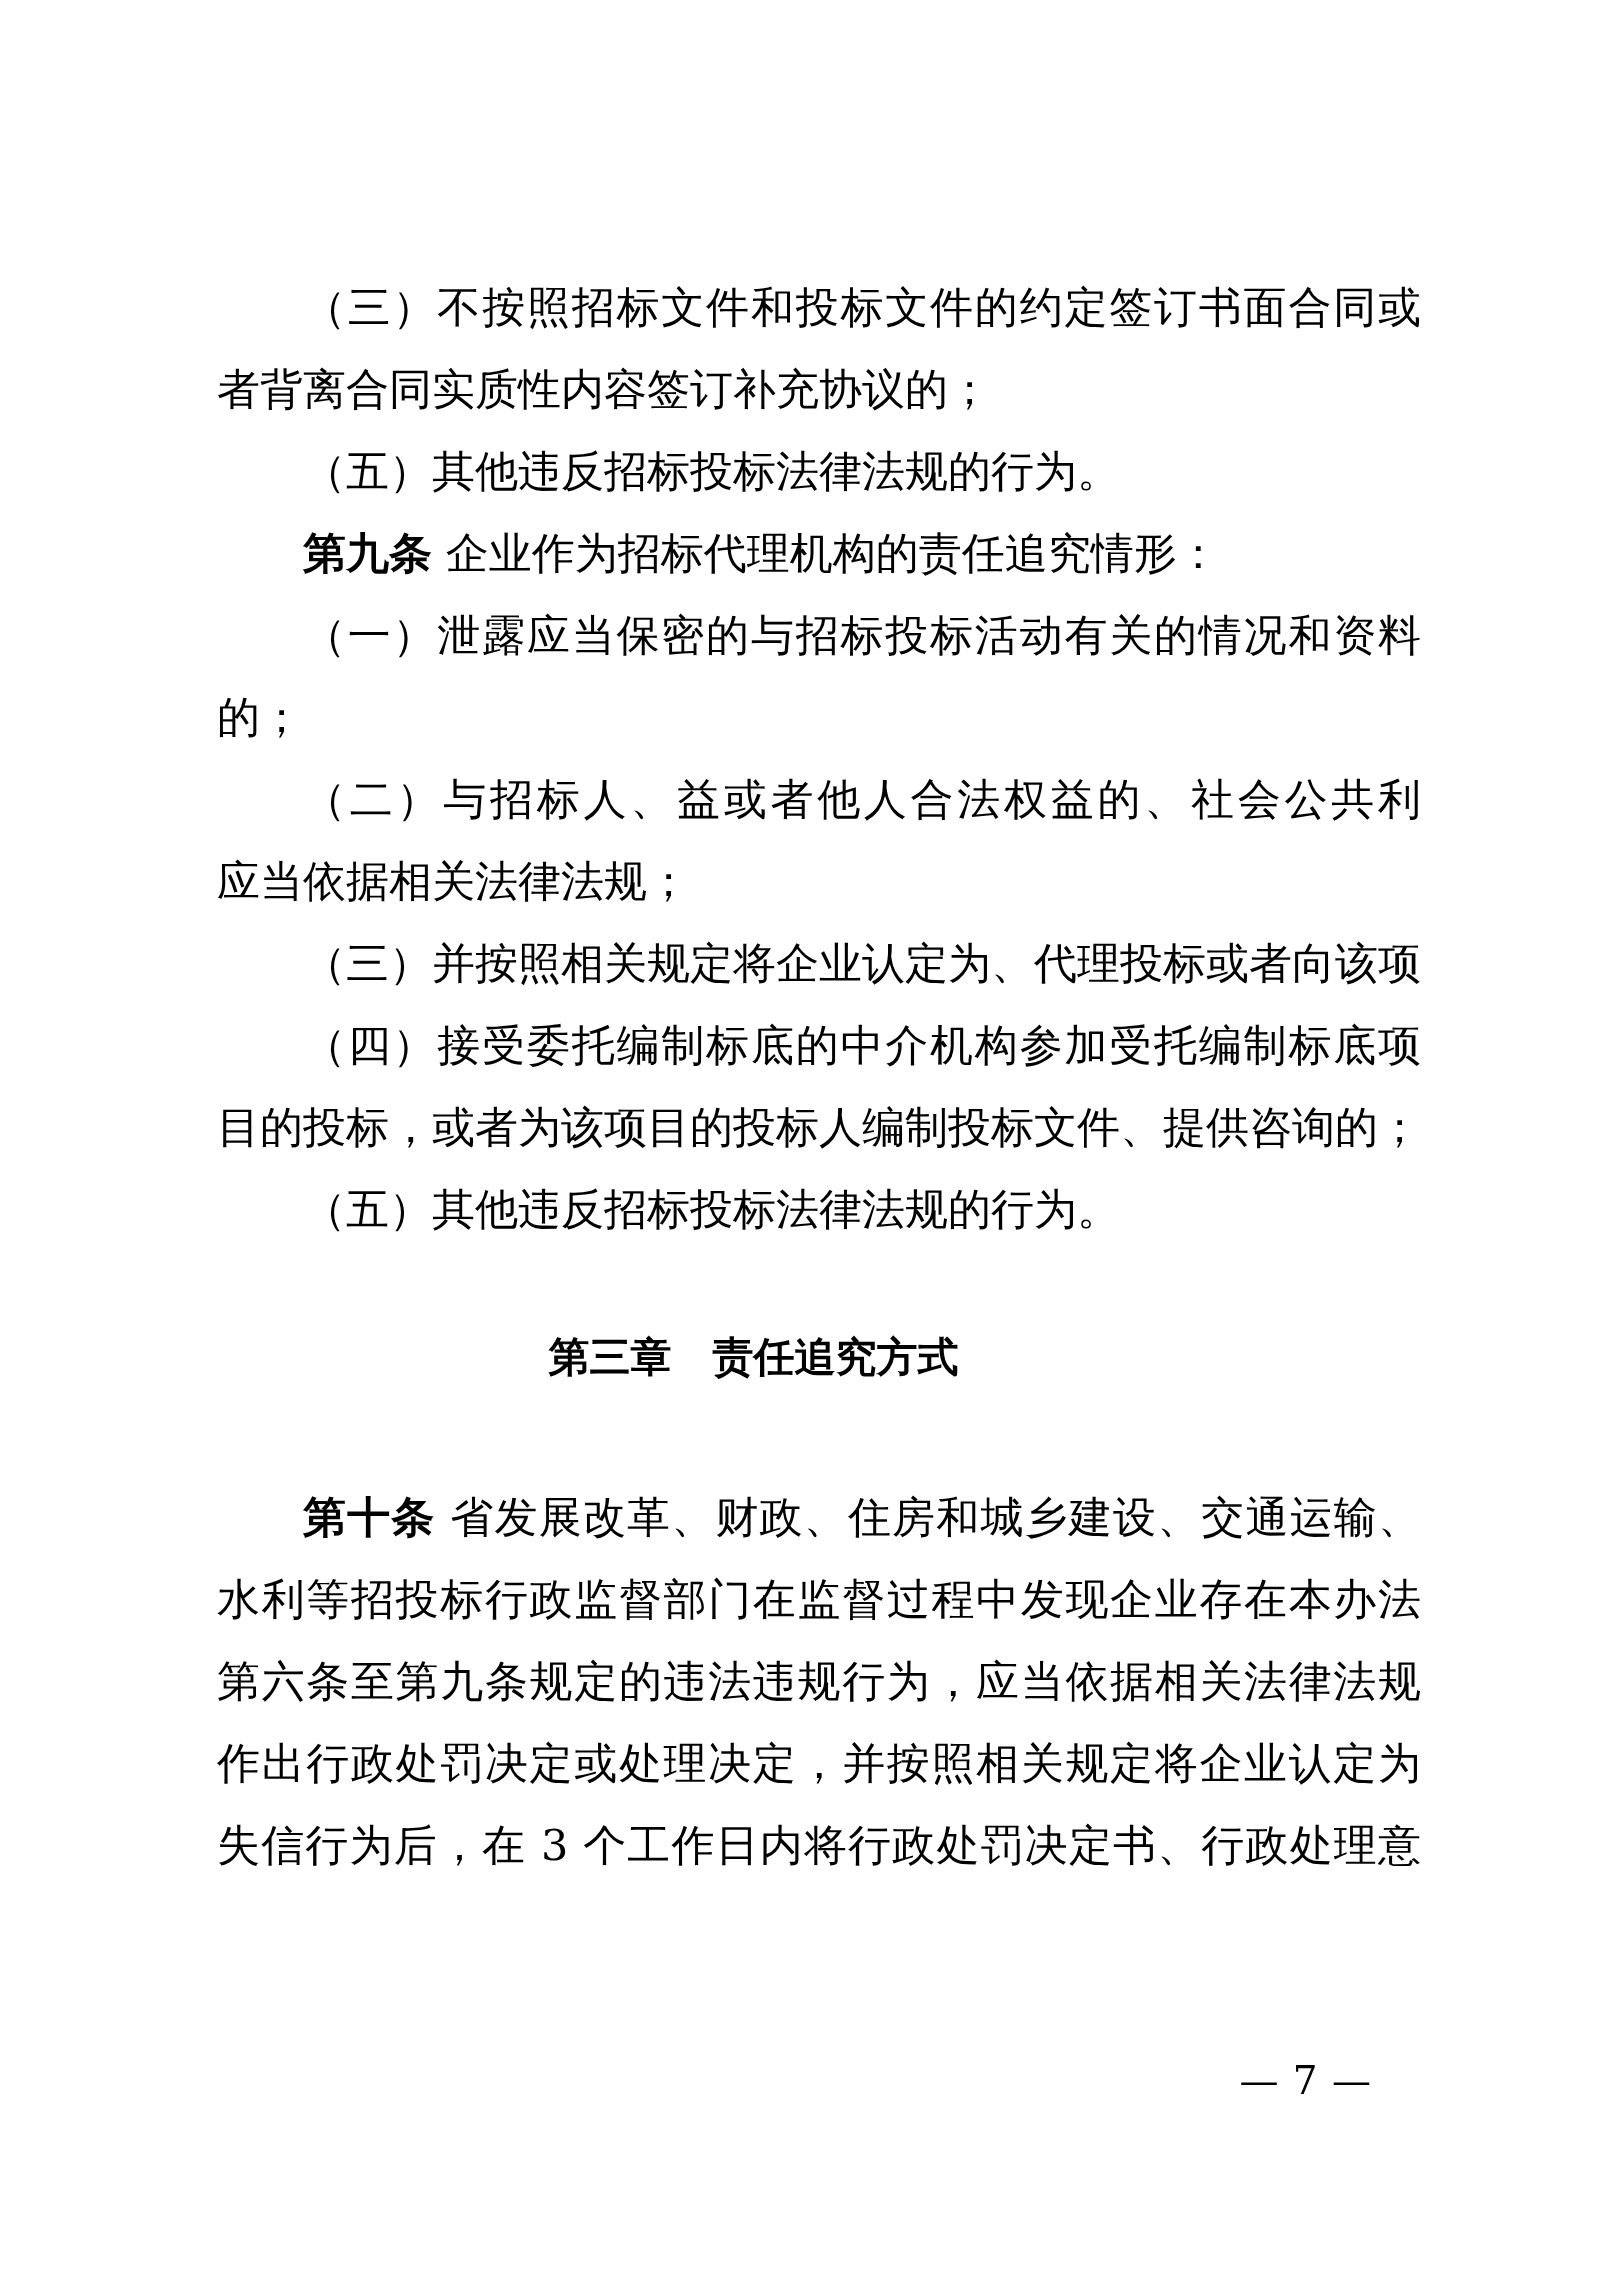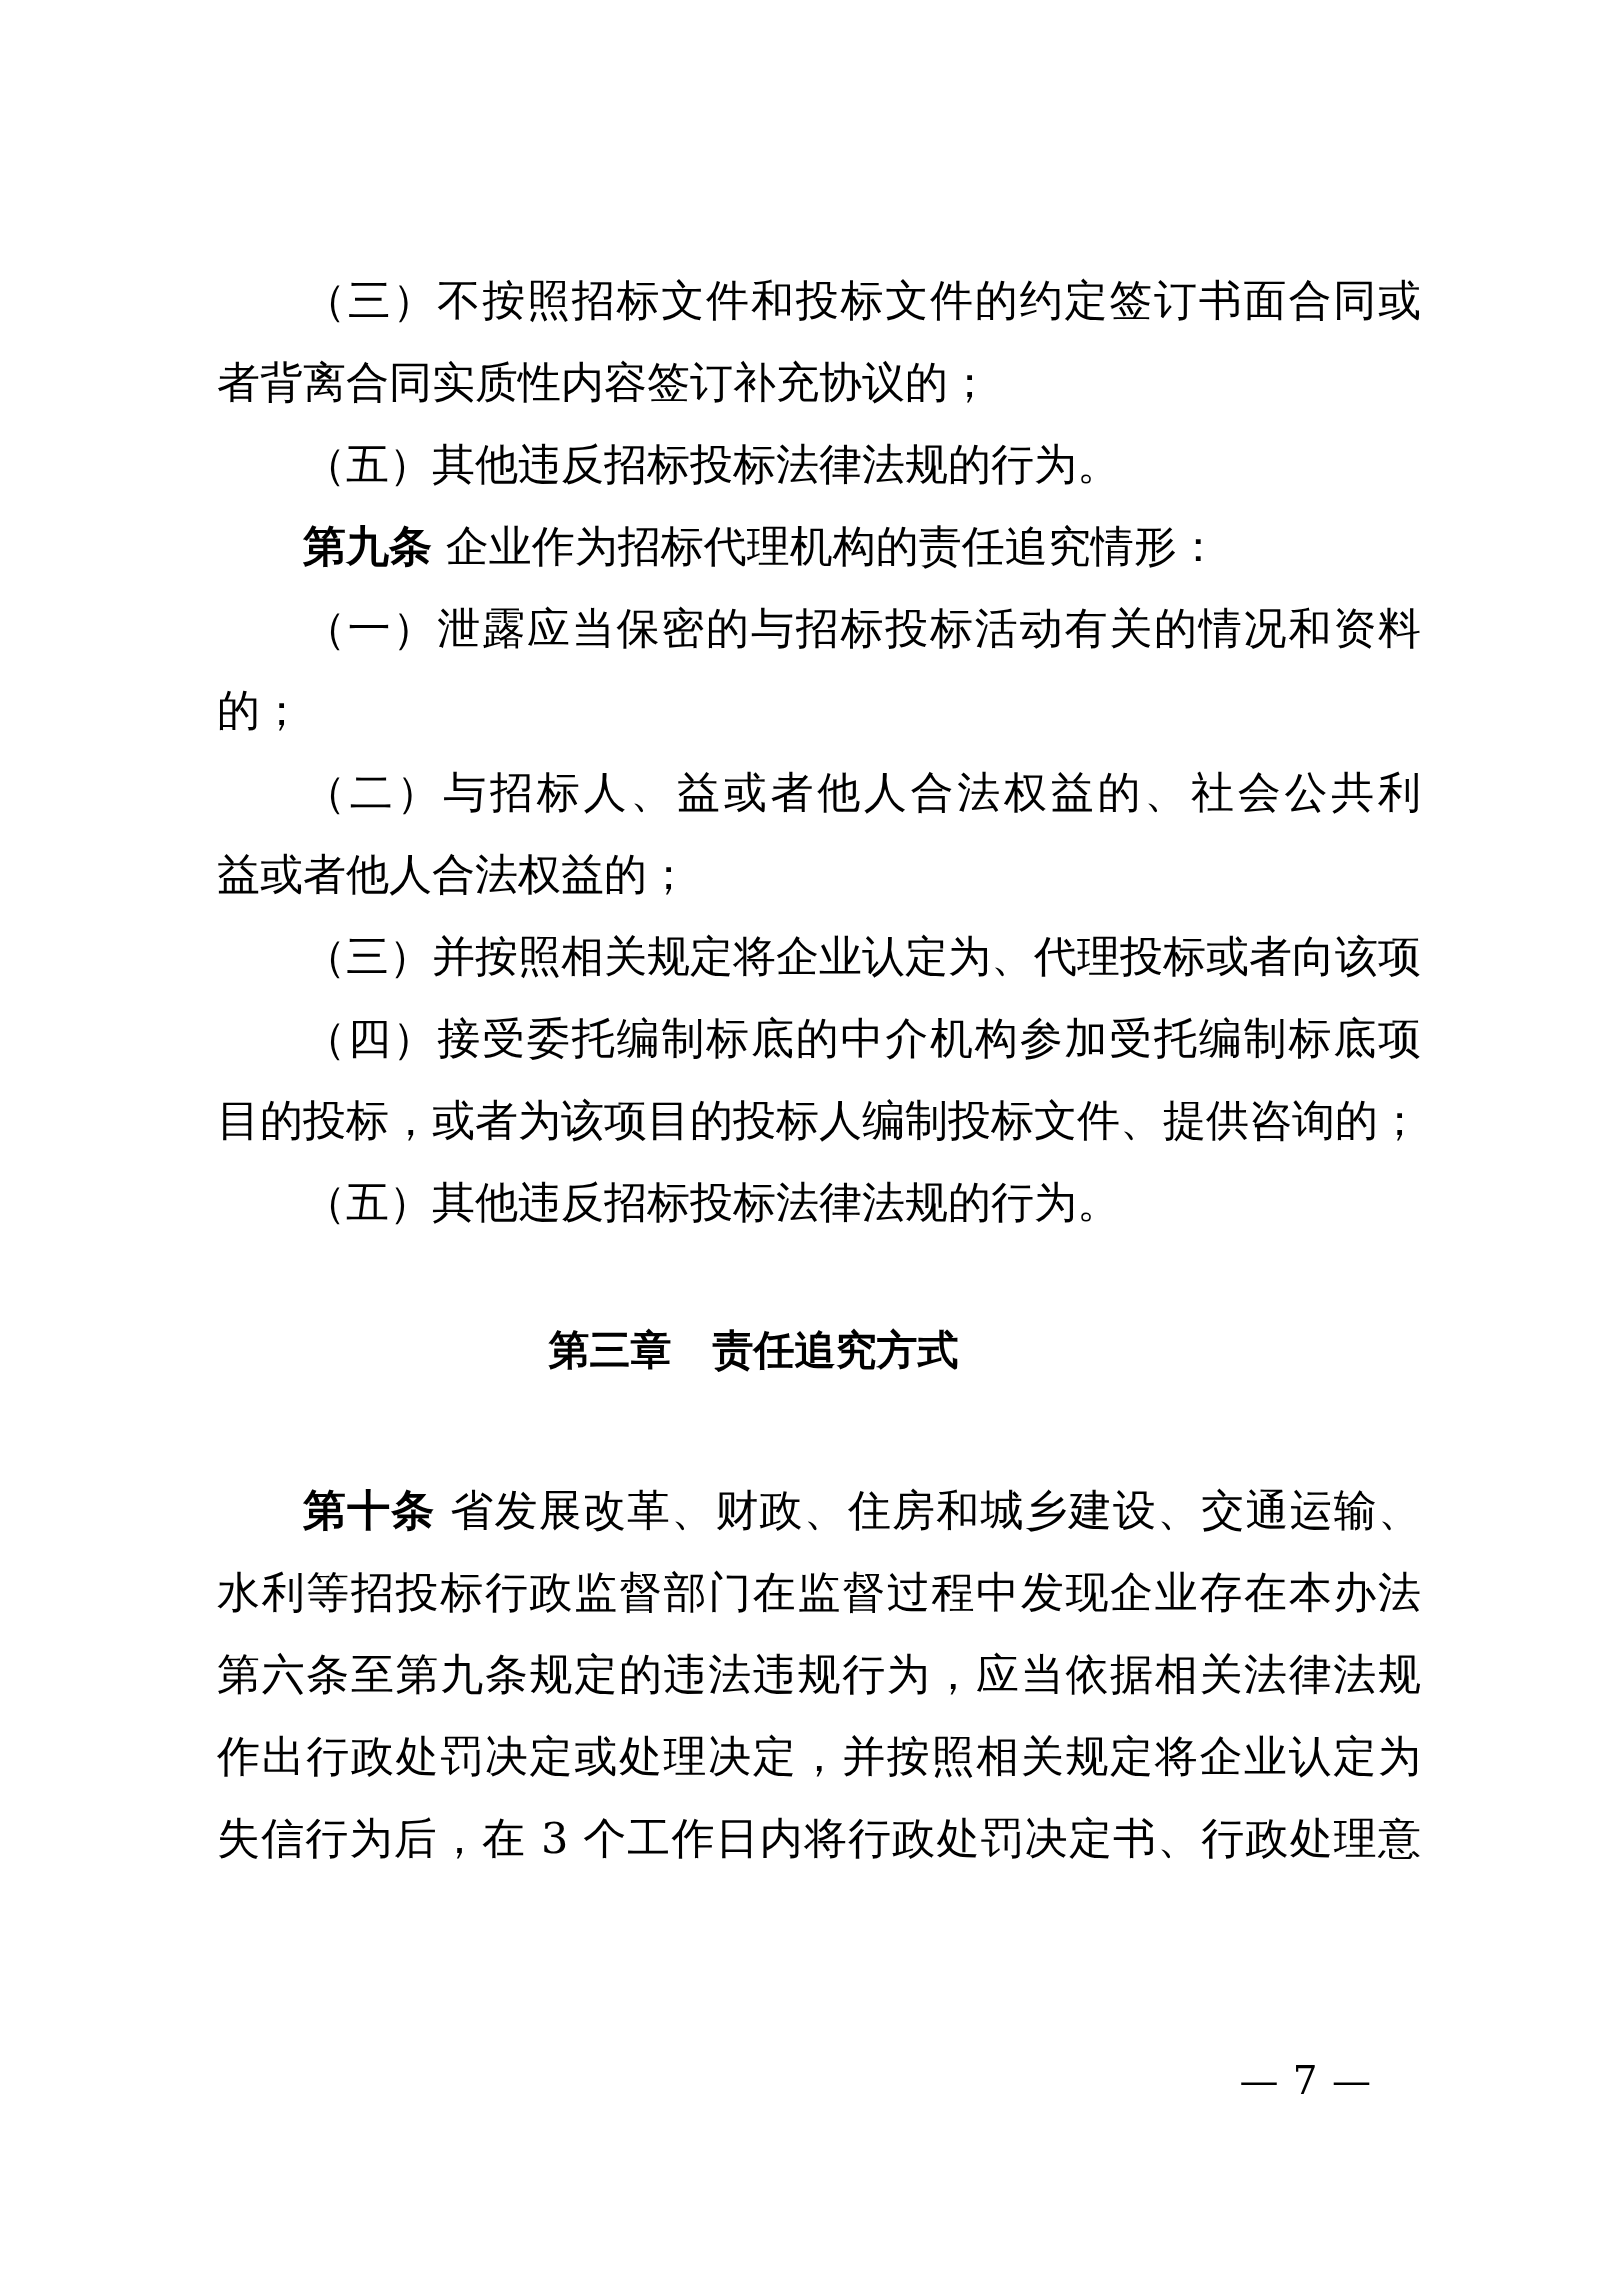--- a/index.html
+++ b/index.html
@@ -3,21 +3,21 @@
 <meta charset="utf-8">
 <style>
   html,body{margin:0;padding:0;}
   body{
     width:1621px;height:2293px;
     background:#ffffff;color:#000000;
     font-family:"DejaVu Serif","Liberation Serif",serif;
     position:relative;overflow:hidden;
   }
   .doc-body{
-    position:absolute;left:217px;top:259px;width:1204px;
+    position:absolute;left:217px;top:266px;width:1204px;
   }
   .ln{
     height:82px;line-height:82px;font-size:43px;
     white-space:nowrap;
   }
   .ln.fill{
     white-space:normal;
     text-align:justify;
     text-align-last:justify;
   }
@@ -48,21 +48,21 @@
 
   <div class="doc-body">
     <div id="sec-before">
         <div class="ln indent fill">（三）不按照招标文件和投标文件的约定签订书面合同或</div>
         <div class="ln">者背离合同实质性内容签订补充协议的；</div>
         <div class="ln indent">（五）其他违反招标投标法律法规的行为。</div>
         <div class="ln indent"><span class="hei">第九条</span> 企业作为招标代理机构的责任追究情形：</div>
         <div class="ln indent fill">（一）泄露应当保密的与招标投标活动有关的情况和资料</div>
         <div class="ln">的；</div>
         <div class="ln indent fill">（二）与招标人、益或者他人合法权益的、社会公共利</div>
-        <div class="ln">益或者他人合法权益的；</div>
+        <div class="ln">应当依据相关法律法规；</div>
         <div class="ln indent fill">（三）并按照相关规定将企业认定为、代理投标或者向该项</div>
         <div class="ln indent fill">（四）接受委托编制标底的中介机构参加受托编制标底项</div>
         <div class="ln">目的投标，或者为该项目的投标人编制投标文件、提供咨询的；</div>
         <div class="ln indent">（五）其他违反招标投标法律法规的行为。</div>
       </div>
 
     <div class="chapter-heading">第三章　责任追究方式</div>
 
     <div id="sec-after" class="sec-after">
         <div class="ln indent fill"><span class="hei">第十条</span> 省发展改革、财政、住房和城乡建设、交通运输、</div>

